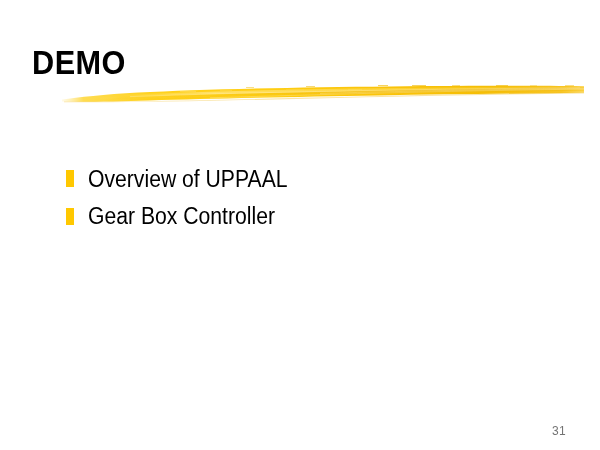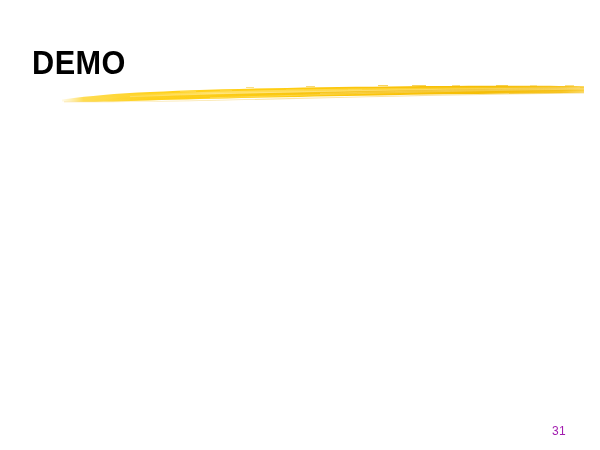--- a/index.html
+++ b/index.html
@@ -82,21 +82,21 @@
     transform-origin: left center;
   }
 
   
   .page-number {
     position: absolute;
     right: 18px;
     bottom: 12px;
     font-family: "Liberation Sans", "DejaVu Sans", sans-serif;
     font-size: 12px;
-    color: #a21caf;
+    color: #737373;
     letter-spacing: 0.3px;
   }
 </style>
 </head>
 <body>
 
 <div class="slide">
 
   <div class="slide-title">DEMO</div>
 
@@ -184,21 +184,29 @@
         <rect x="120" y="13.0" width="16" height="0.8"></rect>
         <rect x="160" y="12.4" width="12" height="0.7"></rect>
         <rect x="226" y="11.6" width="18" height="0.8"></rect>
         <rect x="288" y="11.0" width="14" height="0.7"></rect>
       </g>
     </svg>
   </div>
 
   <div class="bullet-list">
 
-
-
-
+    <div class="bullet-row">
+      <span class="bullet-marker"></span>
+      <span class="bullet-text">Overview of UPPAAL</span>
+    </div>
+
+
+
+    <div class="bullet-row">
+      <span class="bullet-marker"></span>
+      <span class="bullet-text">Gear Box Controller</span>
+    </div>
 
   </div>
 
   <div class="page-number">31</div>
 
 </div>
 
 </body></html>

